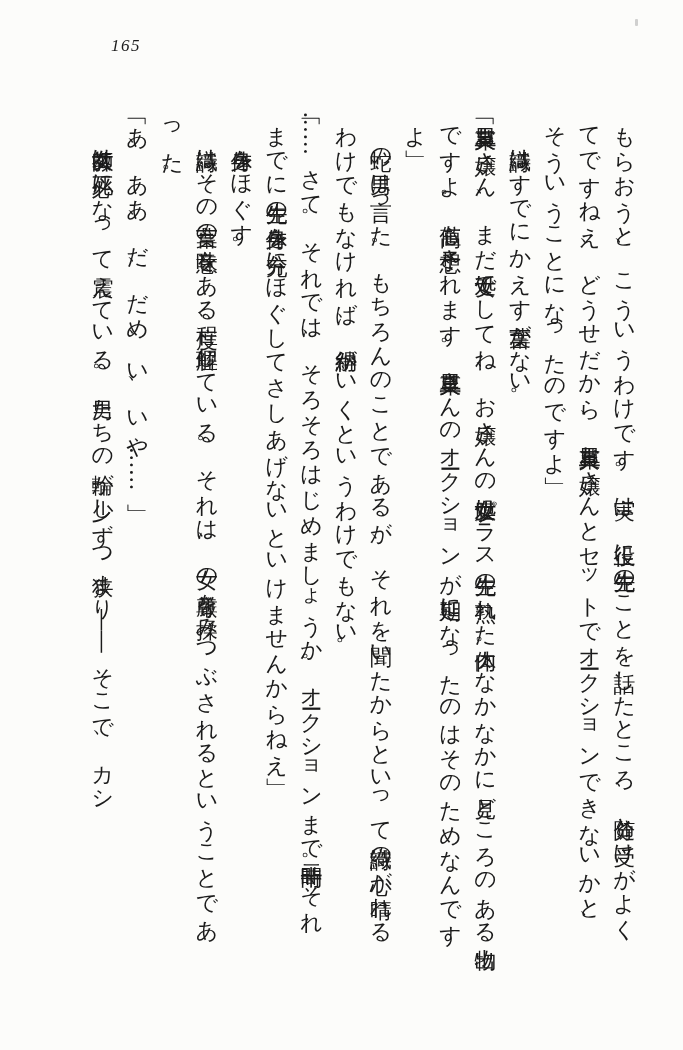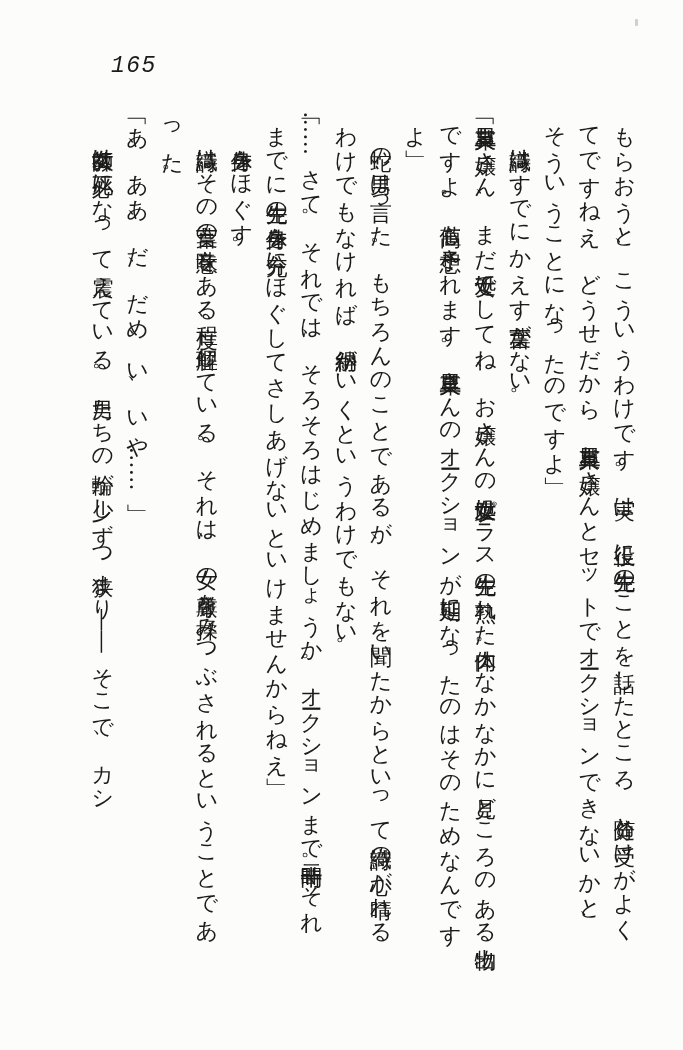--- a/index.html
+++ b/index.html
@@ -13,25 +13,25 @@
     overflow: hidden;
     font-family: "DejaVu Serif", "Liberation Serif", serif;
   }
   .page {
     position: absolute;
     inset: 0;
   }
   
   .page-number {
     position: absolute;
-    top: 53px;
+    top: 36px;
     left: 111px;
-    font-family: Liberation Mono, monospace;
+    font-family: Liberation Serif, serif;
     font-style: italic;
-    font-size: 23px;
+    font-size: 17px;
     letter-spacing: 1.5px;
   }
   
   .text-block {
     position: absolute;
     top: 111px;
     right: 42px;
     height: 834px;
     writing-mode: vertical-rl;
     text-orientation: mixed;

